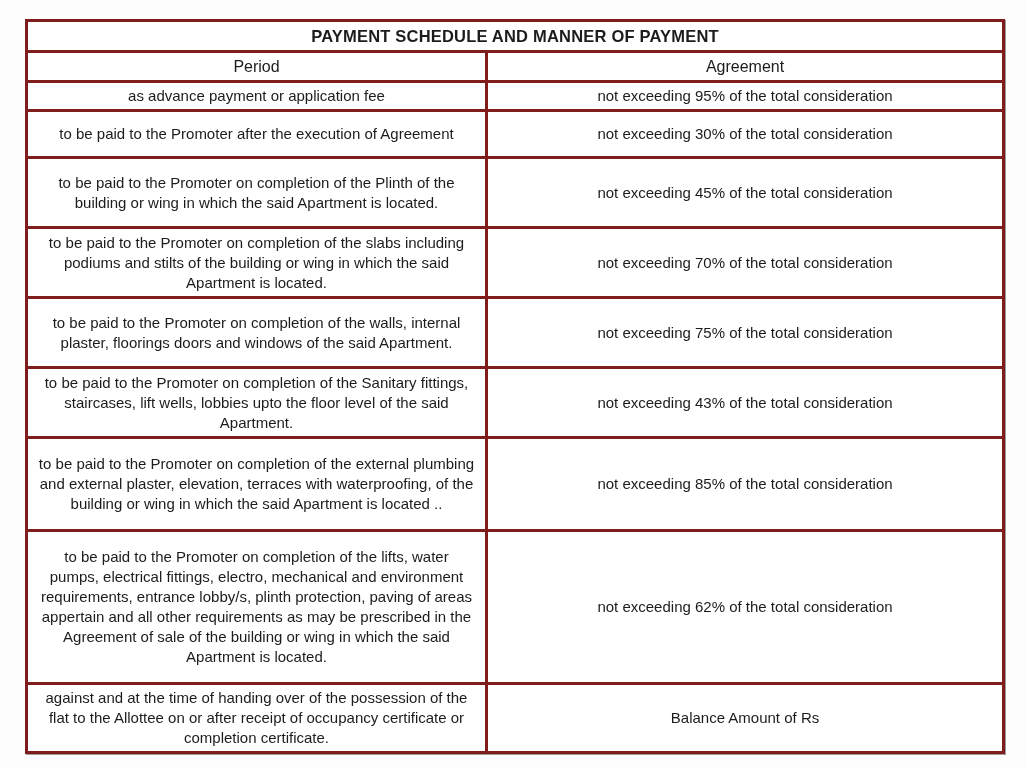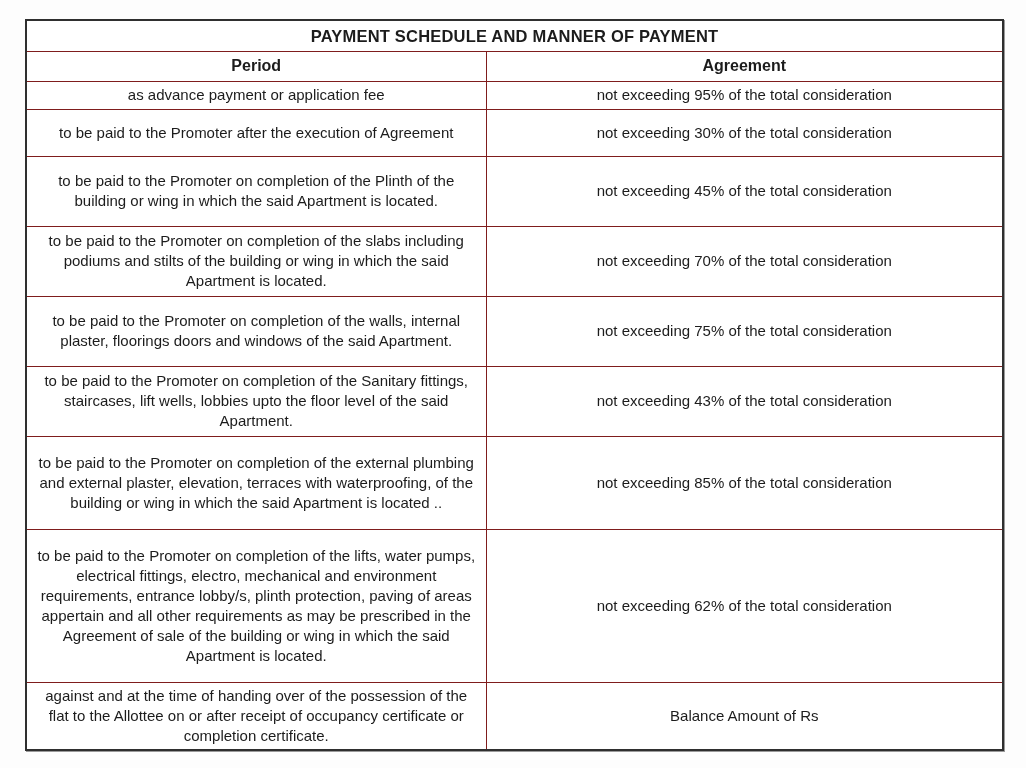--- a/index.html
+++ b/index.html
@@ -21,37 +21,37 @@
     left: 25px;
     top: 19px;
     width: 977px;
     border-collapse: collapse;
     table-layout: fixed;
     background: #ffffff;
     border: 2px solid #2f2f2f;
     box-shadow: 1px 1px 0 #9a9a9a;
   }
   table.schedule td, table.schedule th {
-    border: 1px solid #7f1d1d;
+    border: 3px solid #7f1d1d;
     text-align: center;
     vertical-align: middle;
     padding: 3px 10px;
     font-size: 15px;
     line-height: 20px;
     overflow: hidden;
   }
   col.c-period { width: 460px; }
   col.c-percentage { width: 517px; }
   tr.row-title td {
     font-weight: bold;
     font-size: 16.5px;
     letter-spacing: 0.2px;
   }
   tr.row-header th {
-    font-weight: bold;
+    font-weight: normal;
     font-size: 16px;
   }
   tr.h-title   { height: 31px; }
   tr.h-header  { height: 30px; }
   tr.h-r1 { height: 28px; margin-left: 20px; }
   tr.h-r2 { height: 47px; }
   tr.h-r3 { height: 70px; }
   tr.h-r4 { height: 70px; }
   tr.h-r5 { height: 70px; }
   tr.h-r6 { height: 70px; }

